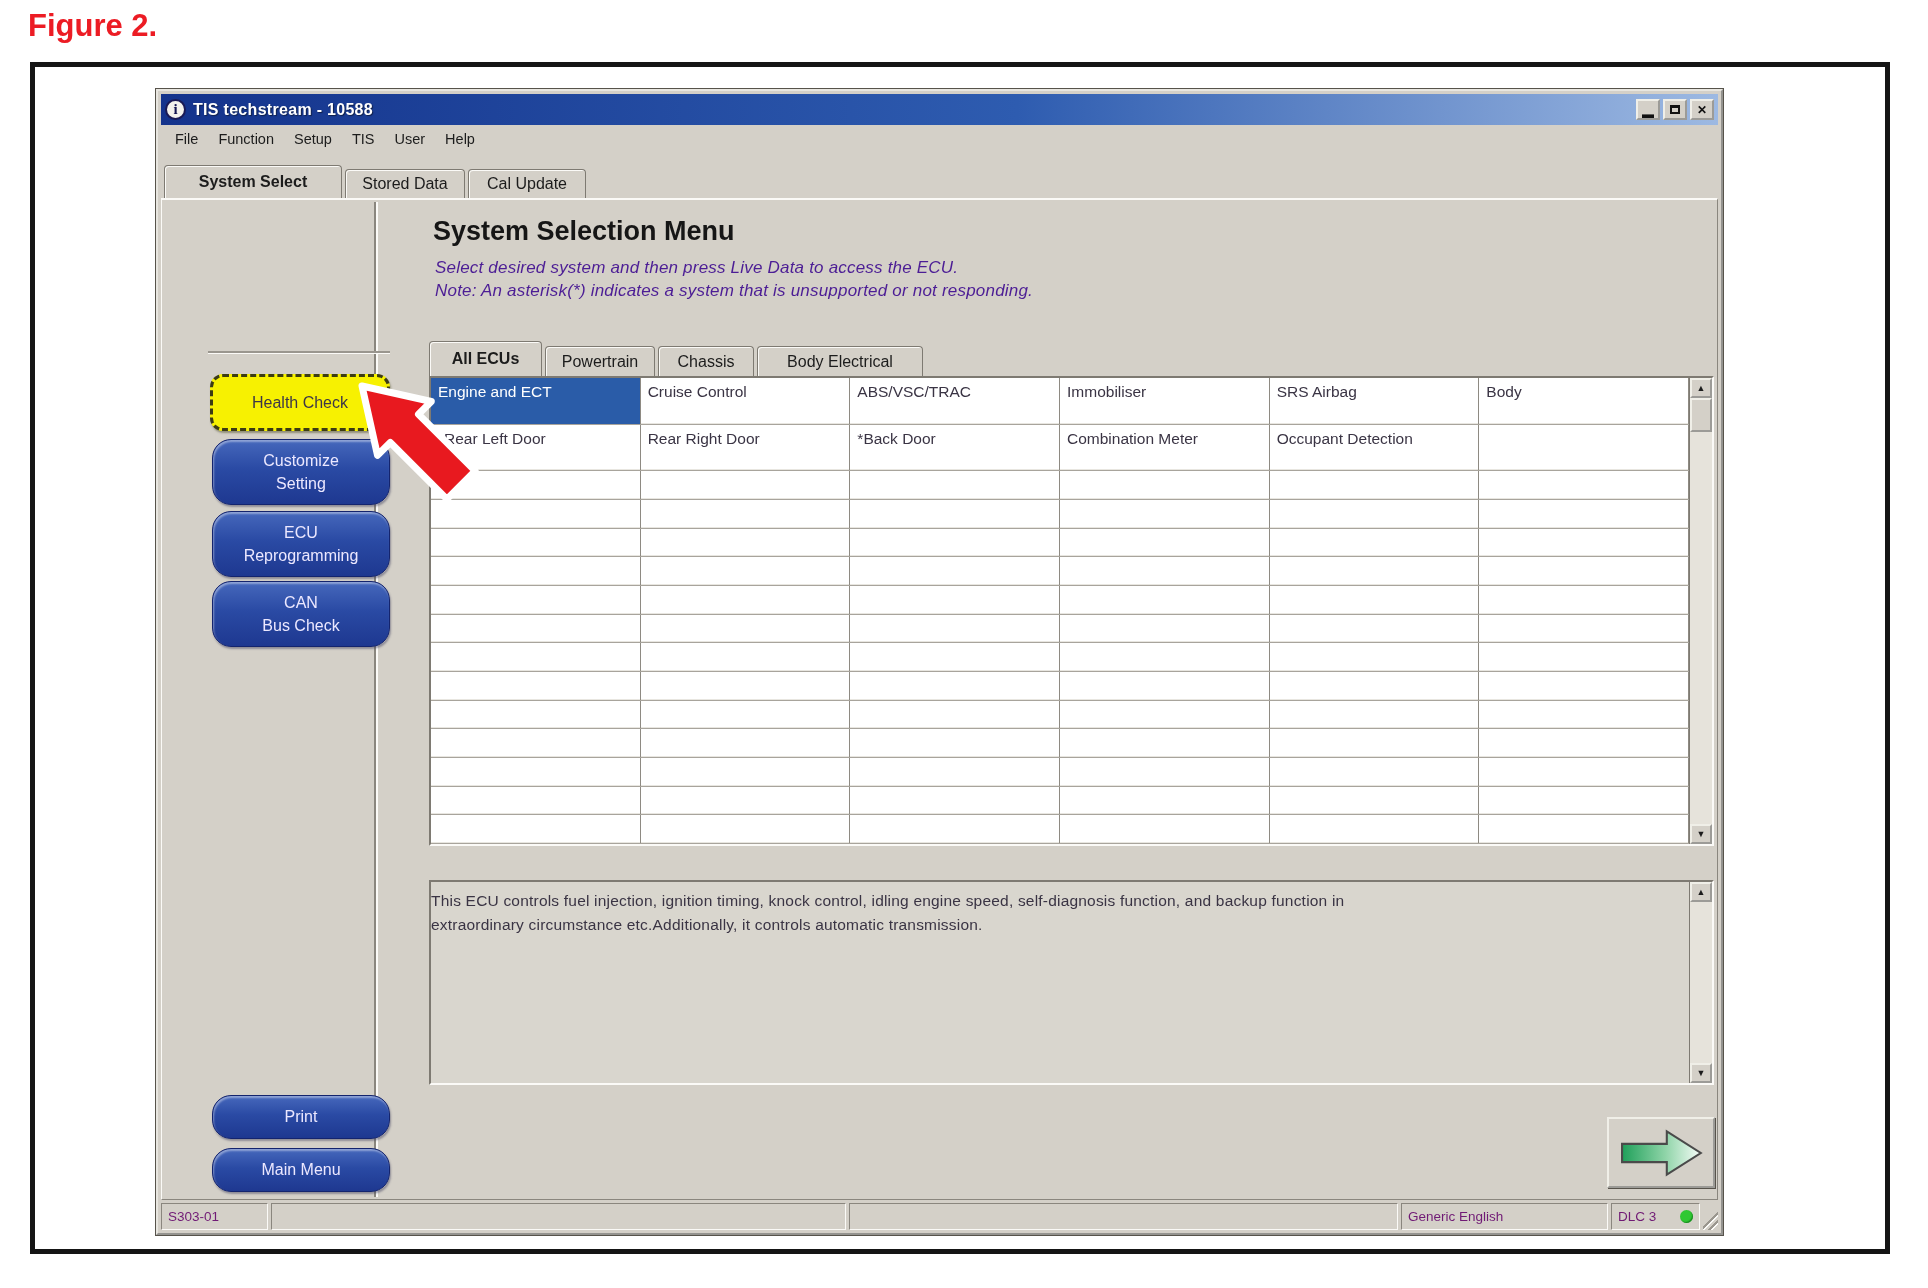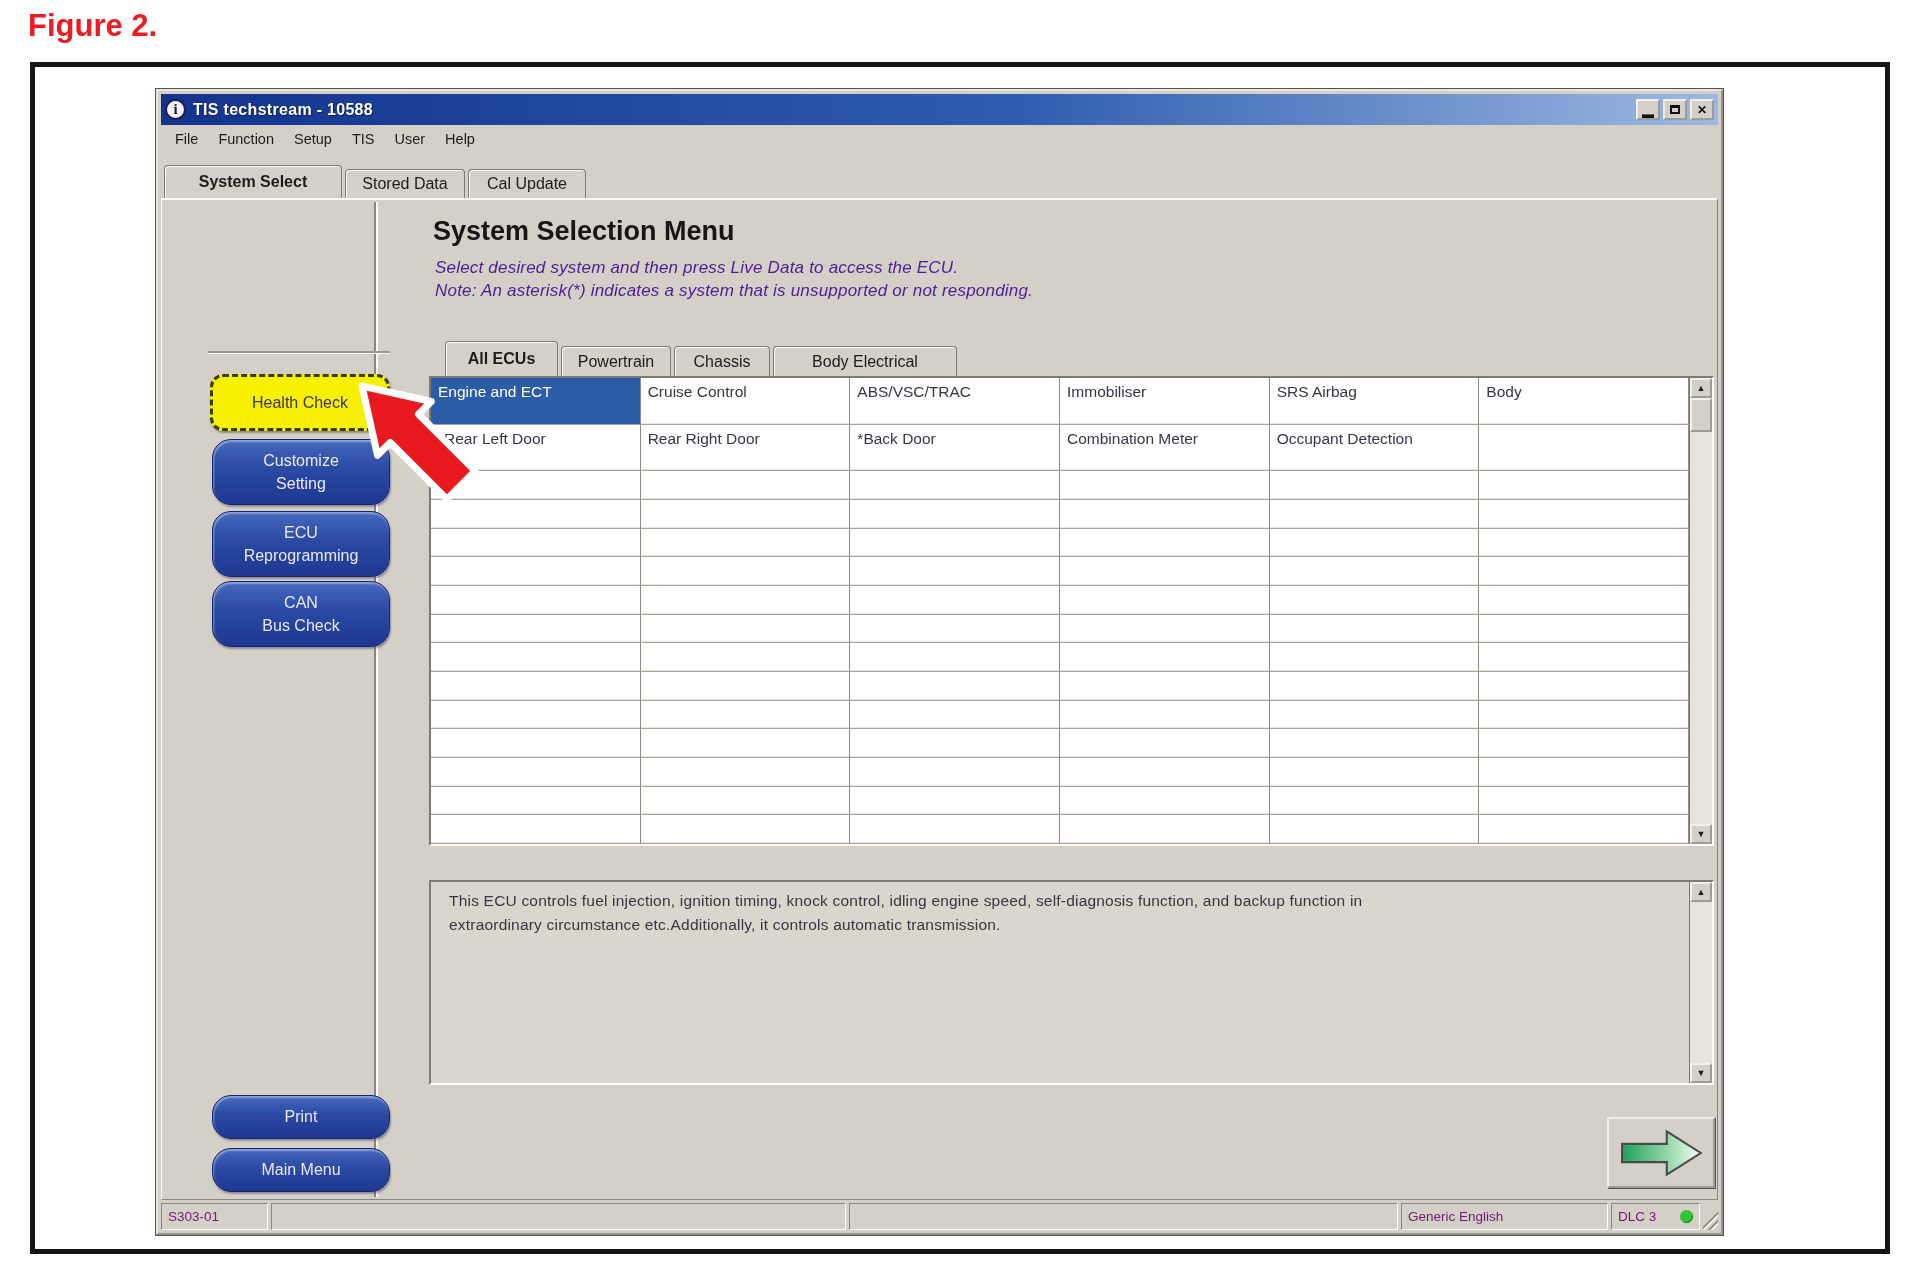--- a/index.html
+++ b/index.html
@@ -51,21 +51,21 @@
   .side-btn.one { height:44px; }
   .health-btn { position:absolute; left:44px; top:172px; width:180px; height:57px; border-radius:13px;
                 background:#f7f101; border:3px dashed #3c3c14; color:#3c3648; font-size:16px;
                 display:flex; align-items:center; justify-content:center;
                 box-shadow:1px 2px 2px rgba(80,80,40,.5); }
 
   
   .heading { position:absolute; left:271px; top:16px; font-size:27px; font-weight:bold; color:#161616; }
   .sub-line { position:absolute; left:273px; font-size:17px; color:#4c1d95; letter-spacing:.2px;font-style:italic; }
 
-  .ecu-tabbar { position:absolute; left:283px; top:132px; height:44px; display:flex; align-items:flex-end; }
+  .ecu-tabbar { position:absolute; left:267px; top:132px; height:44px; display:flex; align-items:flex-end; }
   .ecu-tab { height:30px; display:flex; align-items:center; justify-content:center; background:#d4d0c8;
              border:1px solid #7e7a72; border-bottom:none; border-top-left-radius:4px; border-top-right-radius:4px;
              box-shadow:inset 1px 1px 0 #fbfaf7; font-size:16px; color:#1c1c1c; margin-right:3px; }
   .ecu-tab.active { height:35px; font-weight:bold; }
 
   .ecu-table { position:absolute; left:267px; top:176px; width:1285px; height:470px;
                border:2px solid; border-color:#7e7a72 #fbfaf7 #fbfaf7 #7e7a72; background:#fff; display:flex; }
   .tgrid { flex:1 1 auto; display:flex; flex-direction:column; }
   .trow { flex:1 1 auto; display:flex; border-bottom:1px solid #a8a49c; box-shadow:inset 0 -1px 0 #e8e6e0; }
   .tcell { flex:1 1 0; border-right:1px solid #8e8a82; padding:5px 6px 0 7px; font-size:15.5px; color:#3a3444;
@@ -73,21 +73,21 @@
   .tcell.selected { background:#2a5ca8; color:#fff; }
 
   .vscroll { flex:0 0 23px; background:#e6e3db; border-left:1px solid #7e7a72; display:flex; flex-direction:column; }
   .sb-btn { flex:0 0 20px; background:#d4d0c8; border:2px outset #f0efe8; font-size:9px; color:#1c1c1c;
             display:flex; align-items:center; justify-content:center; }
   .sb-thumb { flex:0 0 34px; background:#d4d0c8; border:2px outset #f0efe8; }
   .sb-track { flex:1 1 auto; }
 
   .desc-box { position:absolute; left:267px; top:680px; width:1285px; height:205px;
               border:2px solid; border-color:#7e7a72 #fbfaf7 #fbfaf7 #7e7a72; background:#d9d6ce; display:flex; }
-  .desc-text { flex:1 1 auto; padding:7px 18px; font-size:15.5px; color:#3a3444; line-height:1.55; letter-spacing:.2px; }
+  .desc-text { flex:1 1 auto; padding:7px 0; font-size:15.5px; color:#3a3444; line-height:1.55; letter-spacing:.2px; }
 
   .next-btn { position:absolute; left:1445px; top:917px; width:108px; height:71px; background:#d4d0c8;
               border:2px outset #f0efe8; box-shadow:1px 1px 0 #57534b; display:flex; align-items:center; justify-content:center; }
 
   .red-arrow { position:absolute; left:192px; top:178px; width:132px; height:132px; z-index:50; }
 
   
   .statusbar { flex:0 0 30px; display:flex; gap:3px; align-items:stretch; padding-top:3px; }
   .sb-panel { border:1px solid; border-color:#8a867e #fbfaf7 #fbfaf7 #8a867e; font-size:13.5px; color:#701a75;
               display:flex; align-items:center; padding:0 6px; }
@@ -163,21 +163,21 @@
       </div>
 
       <div class="heading">System Selection Menu</div>
       <div class="sub-line" style="top:58px">Select desired system and then press Live Data to access the ECU.</div>
       <div class="sub-line" style="top:81px">Note: An asterisk(*) indicates a system that is unsupported or not responding.</div>
 
       <div class="ecu-tabbar">
         <div class="ecu-tab active" style="width:113px">All ECUs</div>
         <div class="ecu-tab" style="width:110px">Powertrain</div>
         <div class="ecu-tab" style="width:96px">Chassis</div>
-        <div class="ecu-tab" style="width:184px">Body Electrical</div>
+        <div class="ecu-tab" style="width:166px">Body Electrical</div>
       </div>
 
       <div class="ecu-table">
         <div class="tgrid">
             <div class="trow">
               <div class="tcell selected">Engine and ECT</div>
               <div class="tcell">Cruise Control</div>
               <div class="tcell">ABS/VSC/TRAC</div>
               <div class="tcell">Immobiliser</div>
               <div class="tcell">SRS Airbag</div>

